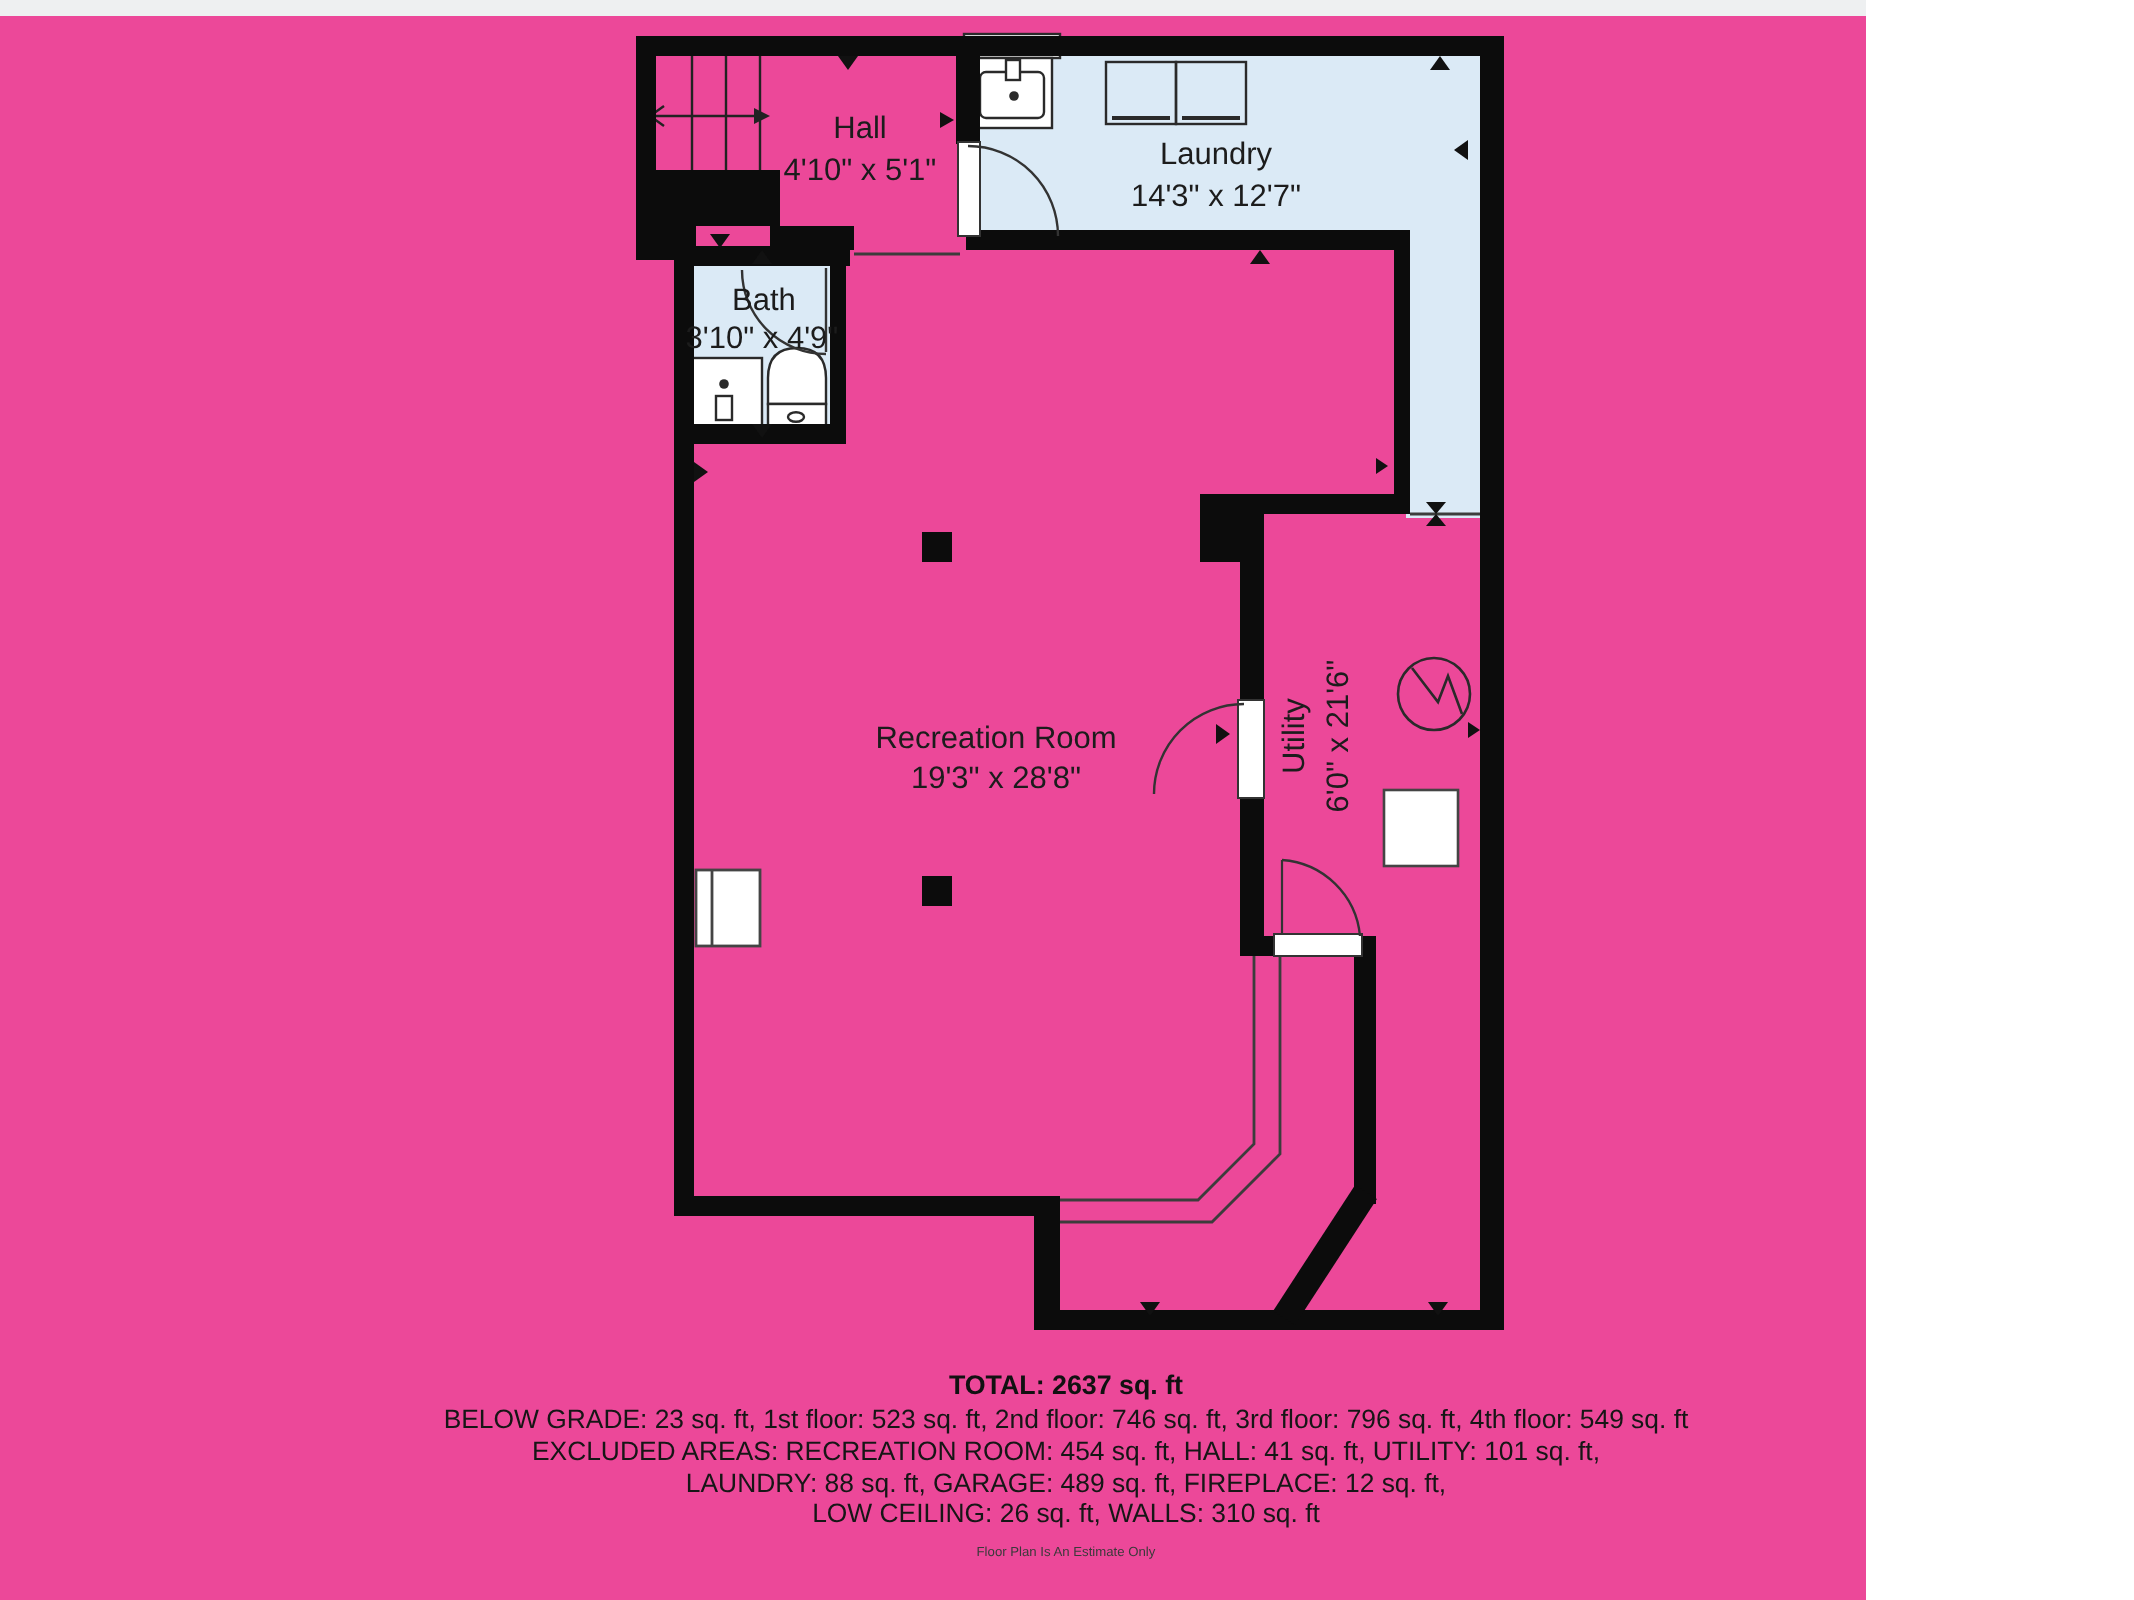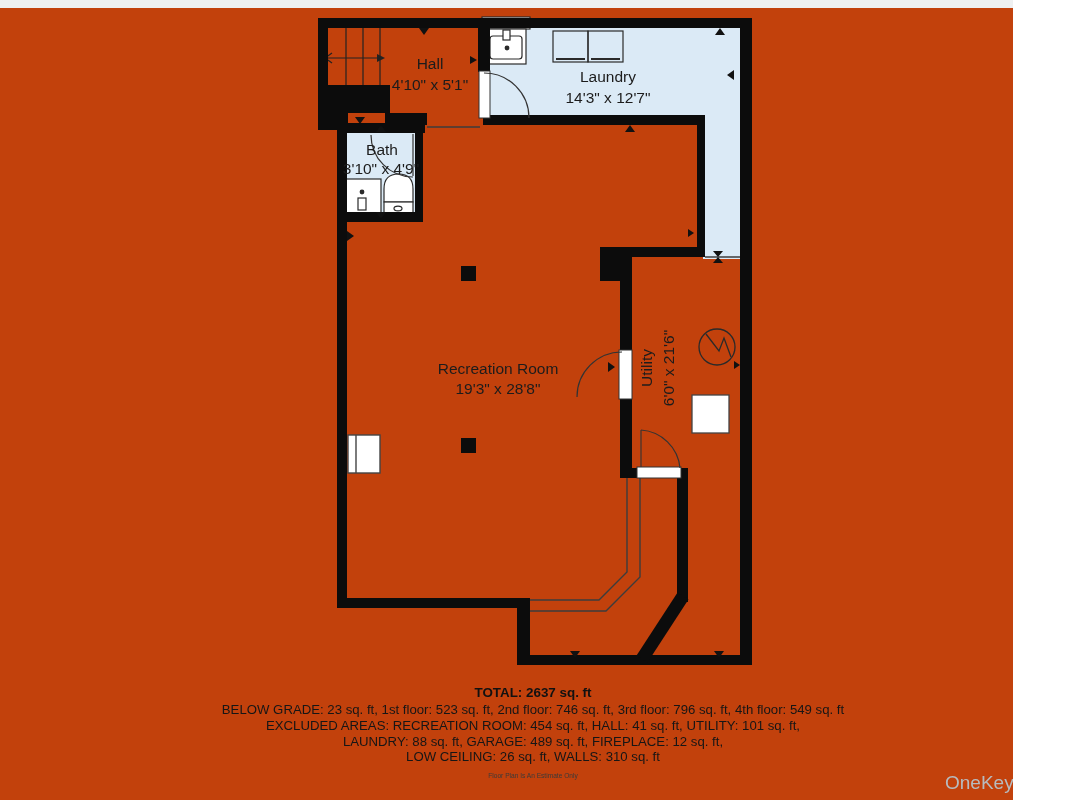--- a/index.html
+++ b/index.html
@@ -1,16 +1,16 @@
 <!DOCTYPE html>
 <html><head>
 <meta charset="utf-8">
 <style>
   html,body{margin:0;padding:0;background:#ffffff;}
-  .canvas{position:relative;width:1013px;height:800px;background:#c2410c;overflow:hidden;
+  .canvas{position:relative;width:933px;height:800px;background:#ec4899;overflow:hidden;
           font-family:"Liberation Sans", sans-serif;}
   svg text{font-family:"Liberation Sans", sans-serif;}
   .room-label{font-size:15.5px;fill:#1c1c1c;}
   .summary{font-size:13.2px;fill:#161616;}
   .summary-bold{font-size:13.4px;font-weight:bold;fill:#111111;}
   .disclaimer{font-size:6.6px;fill:#3a3a3a;}
   .watermark{font-size:19px;fill:#b7bbbf;}
 </style>
 </head>
 <body>

